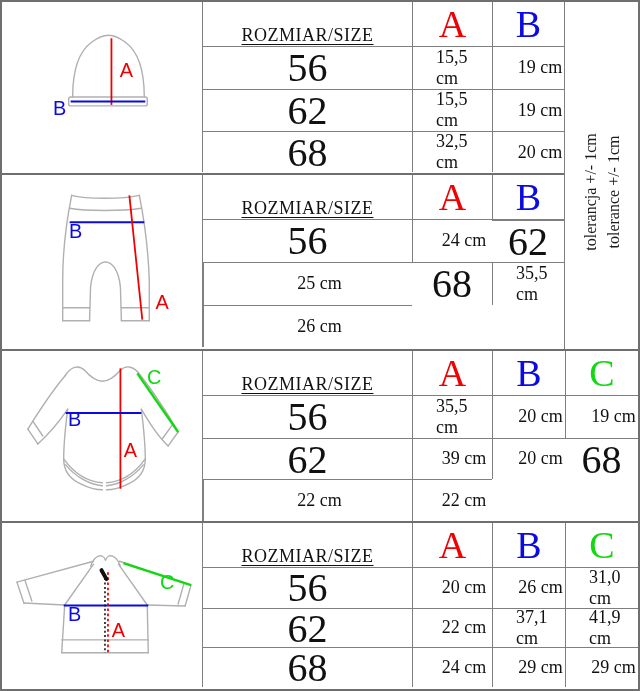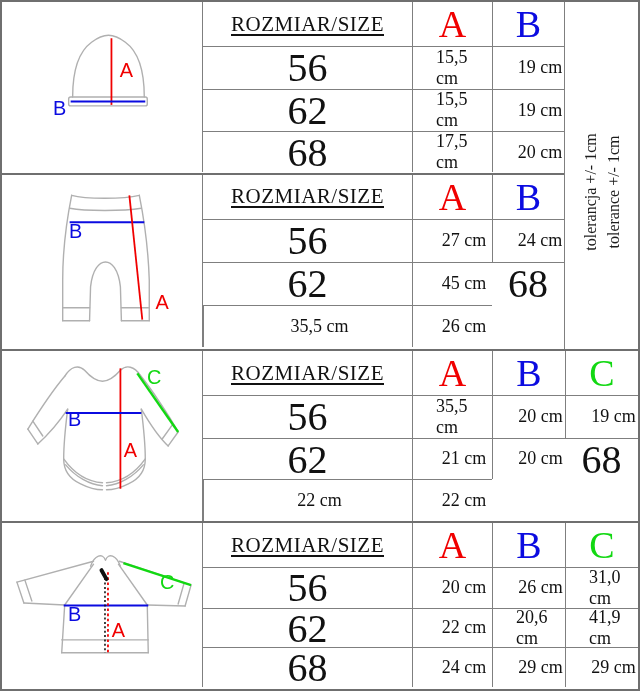--- a/index.html
+++ b/index.html
@@ -29,21 +29,21 @@
   .cols-abc{grid-template-columns:201px 209px 80px 73px 1fr;}
   .sec-1{border-bottom:2px solid var(--frame);}
   .sec-3{height:172px;border-bottom:2px solid var(--frame);}
   .sec-4{height:164px;}
   .cell{display:flex;align-items:center;justify-content:center;box-sizing:border-box;overflow:hidden;}
   .sketch-cell{grid-row:1/5;grid-column:1;border-right:1.5px solid var(--grid);
                display:flex;align-items:center;justify-content:center;box-sizing:border-box;}
   .bb{border-bottom:1.5px solid var(--grid);}
   .bl{border-left:1.5px solid var(--grid);}
   .bt{border-top:1.5px solid var(--grid);}
-  .hdr-size{font-size:21px;letter-spacing:.5px;}
+  .hdr-size{font-size:18px;letter-spacing:.5px;align-items:flex-end;}
   .uline{text-decoration:underline;text-underline-offset:3px;}
   .hdr-letter{font-size:38px;line-height:1;}
   .la{color:var(--measure-a);} .lb{color:var(--measure-b);} .lc{color:var(--measure-c);}
   .size-cell{font-size:40px;}
   .val-cell{font-size:18px;padding-left:23px;}
   
   svg{display:block;}
   .outline{fill:none;stroke:var(--sketch);stroke-width:1.4;stroke-linecap:round;stroke-linejoin:round;}
   .line-a{stroke:var(--measure-a);stroke-width:1.8;fill:none;}
   .line-b{stroke:var(--measure-b);stroke-width:2;fill:none;}
@@ -80,21 +80,21 @@
           </div>
         <div class="cell hdr-letter la bl bb">A</div>
         <div class="cell hdr-letter lb bl bb">B</div>
         <div class="cell size-cell">56</div>
         <div class="cell val-cell bl">15,5 cm</div>
         <div class="cell val-cell bl">19 cm</div>
         <div class="cell size-cell bt">62</div>
         <div class="cell val-cell bl bt">15,5 cm</div>
         <div class="cell val-cell bl bt">19 cm</div>
         <div class="cell size-cell bt">68</div>
-        <div class="cell val-cell bl bt">17,5 cm</div>
+        <div class="cell val-cell bl bt">32,5 cm</div>
         <div class="cell val-cell bl bt">20 cm</div>
       </div>
 
       <div class="grid-section cols-ab">
         <div class="sketch-cell">
           <svg width="201" height="171" viewBox="0 0 201 171">
             <g class="outline">
               <path d="M70 20 C84 24 122 24 138 20"></path>
               <path d="M68 33 C84 36 122 36 140 33"></path>
               <path d="M70 20 C65 45 61 75 61 105 L61 146"></path>
@@ -110,24 +110,23 @@
             <text class="lbl fb" x="74" y="63">B</text>
             <text class="lbl fa" x="161" y="134">A</text>
           </svg>
         </div>
         <div class="cell hdr-size bb">
             <span class="uline">ROZMIAR/SIZE</span>
           </div>
         <div class="cell hdr-letter la bl bb">A</div>
         <div class="cell hdr-letter lb bl bb">B</div>
         <div class="cell size-cell">56</div>
-        <div class="cell val-cell bl">27 cm</div>
         <div class="cell val-cell bl">24 cm</div>
         <div class="cell size-cell bt">62</div>
-        <div class="cell val-cell bl bt">45 cm</div>
+        <div class="cell val-cell bl bt">25 cm</div>
         <div class="cell size-cell bt">68</div>
         <div class="cell val-cell bl bt">35,5 cm</div>
         <div class="cell val-cell bl bt">26 cm</div>
       </div>
     </div>
 
     <div class="tol-col">
       <div class="tol-rot">
         <div>tolerancja +/- 1cm</div>
         <div>tolerance +/- 1cm</div>
@@ -167,21 +166,21 @@
         <span class="uline">ROZMIAR/SIZE</span>
       </div>
     <div class="cell hdr-letter la bl bb">A</div>
     <div class="cell hdr-letter lb bl bb">B</div>
     <div class="cell hdr-letter lc bl bb">C</div>
     <div class="cell size-cell">56</div>
     <div class="cell val-cell bl">35,5 cm</div>
     <div class="cell val-cell bl">20 cm</div>
     <div class="cell val-cell bl">19 cm</div>
     <div class="cell size-cell bt">62</div>
-    <div class="cell val-cell bl bt">21 cm</div>
+    <div class="cell val-cell bl bt">39 cm</div>
     <div class="cell val-cell bl bt">20 cm</div>
     <div class="cell size-cell bt">68</div>
     <div class="cell val-cell bl bt">22 cm</div>
     <div class="cell val-cell bl bt">22 cm</div>
   </div>
 
   <div class="grid-section cols-abc sec-4">
     <div class="sketch-cell">
       <svg width="201" height="162" viewBox="0 0 201 162">
         <g class="outline">
@@ -216,21 +215,21 @@
       </div>
     <div class="cell hdr-letter la bl bb">A</div>
     <div class="cell hdr-letter lb bl bb">B</div>
     <div class="cell hdr-letter lc bl bb">C</div>
     <div class="cell size-cell">56</div>
     <div class="cell val-cell bl">20 cm</div>
     <div class="cell val-cell bl">26 cm</div>
     <div class="cell val-cell bl">31,0 cm</div>
     <div class="cell size-cell bt">62</div>
     <div class="cell val-cell bl bt">22 cm</div>
-    <div class="cell val-cell bl bt">20,6 cm</div>
+    <div class="cell val-cell bl bt">37,1 cm</div>
     <div class="cell val-cell bl bt">41,9 cm</div>
     <div class="cell size-cell bt">68</div>
     <div class="cell val-cell bl bt">24 cm</div>
     <div class="cell val-cell bl bt">29 cm</div>
     <div class="cell val-cell bl bt">29 cm</div>
   </div>
 
 </div>
 
 </body></html>

